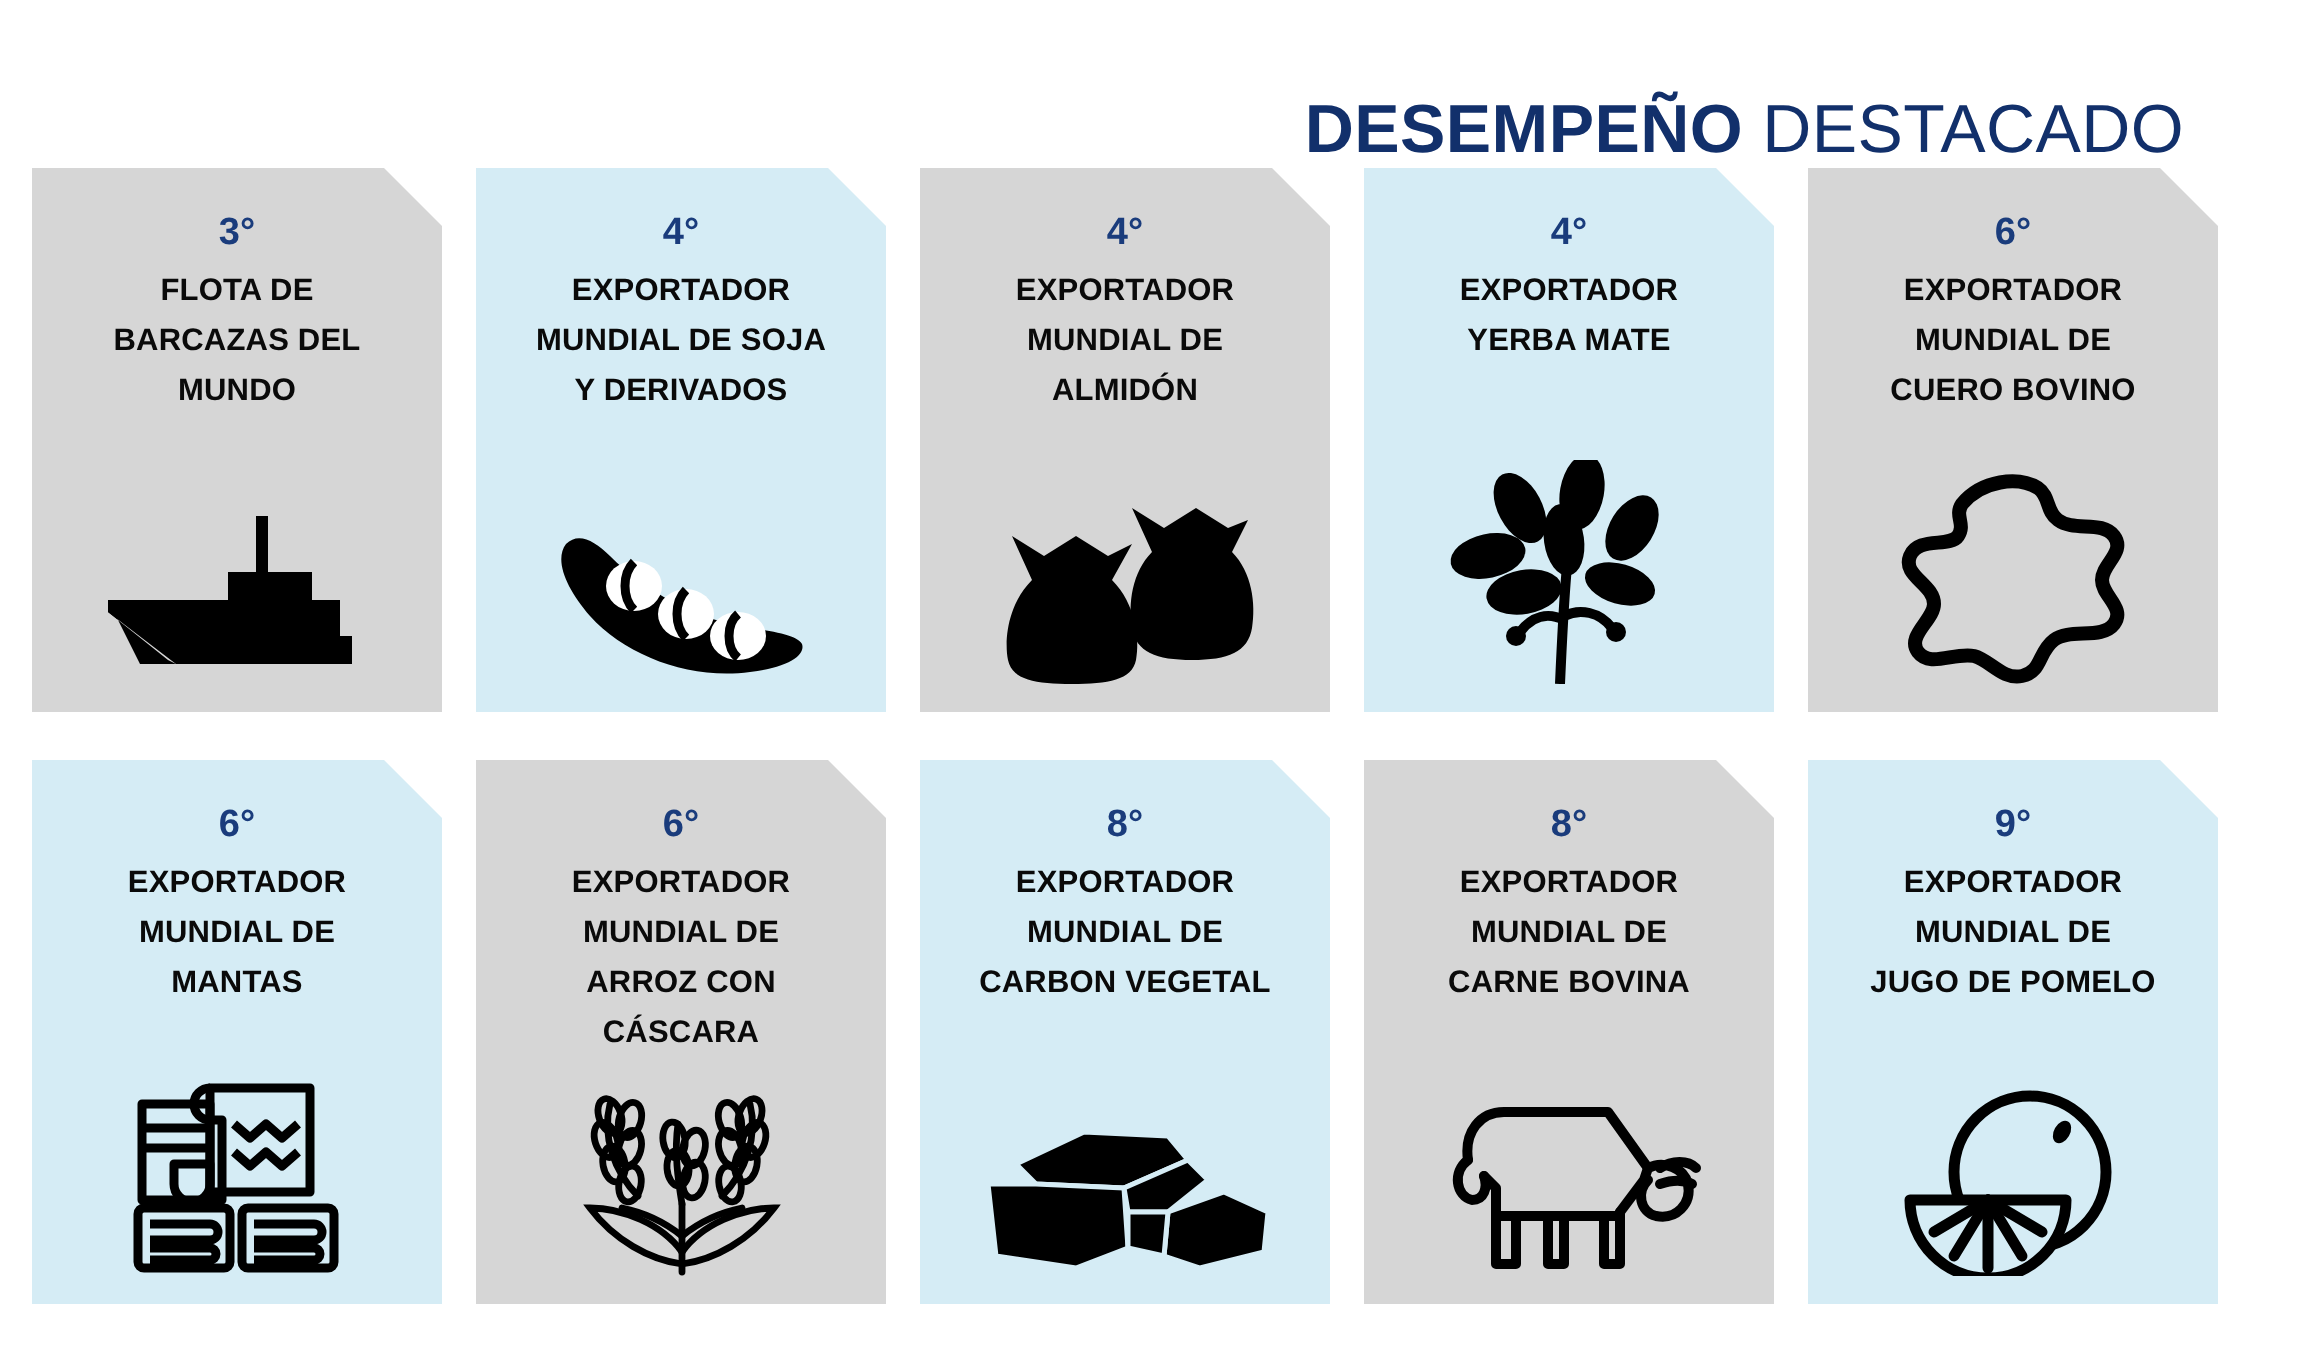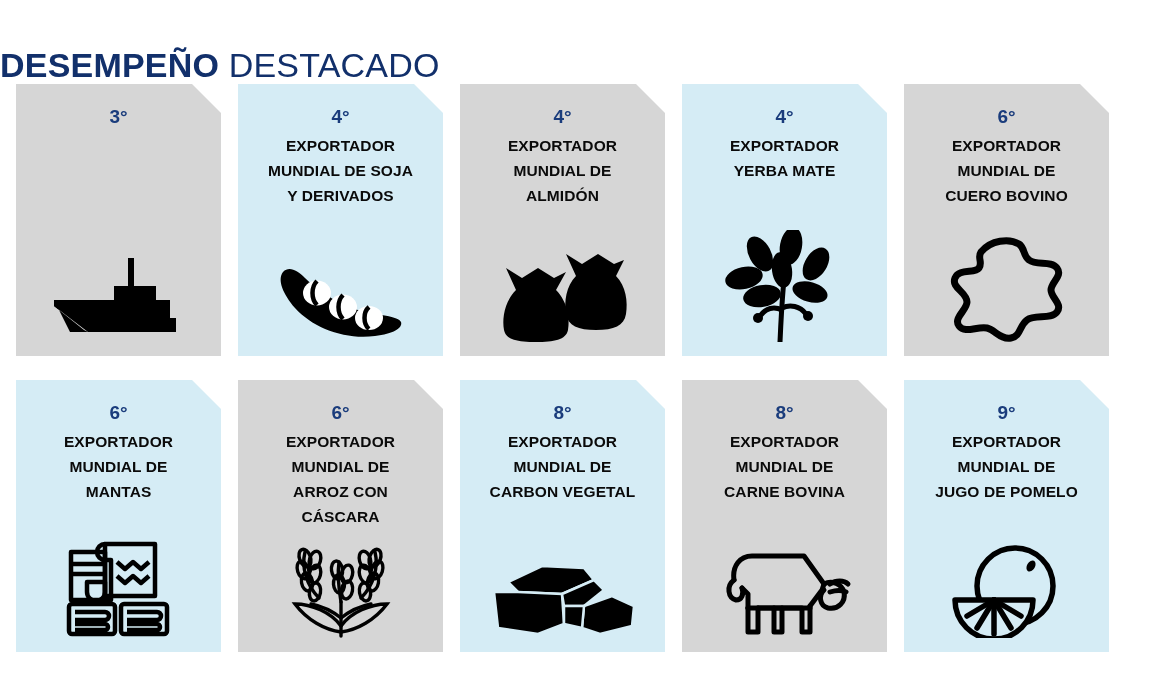--- a/index.html
+++ b/index.html
@@ -29,21 +29,21 @@
     font-weight: bold;
     line-height: 6px;
     opacity: .55;
   }
 
   .page-title {
     position: absolute;
     top: 22px;
     left: 0;
     width: 1092px;
-    text-align: left;
+    text-align: right;
     font-size: 34px;
     line-height: 40px;
     color: #12306b;
     letter-spacing: .2px;
     white-space: nowrap;
   }
   .page-title .strong { font-weight: bold; }
   .page-title .light  { font-weight: normal; }
 
   .grid {
@@ -108,20 +108,23 @@
 </div>
 
 <h1 class="page-title">
   <span class="strong">DESEMPEÑO</span><span class="light"> DESTACADO</span>
 </h1>
 
 <div class="grid">
 
   <div class="card gray">
     <div class="rank">3°</div>
+    <div class="card-label">FLOTA DE
+BARCAZAS DEL
+MUNDO</div>
     <div class="icon-wrap">
       <svg width="150" height="86" viewBox="0 0 150 86" aria-hidden="true">
         <g fill="#000">
           <rect x="84" y="2" width="6" height="30"></rect>
           <rect x="70" y="30" width="42" height="14"></rect>
           <rect x="70" y="44" width="56" height="18"></rect>
           <path d="M10 44 H70 V62 H132 V76 H44 L10 50 Z"></path>
           <path d="M10 44 L10 50 L40 74 L44 76 L26 76 Z"></path>
         </g>
       </svg>

